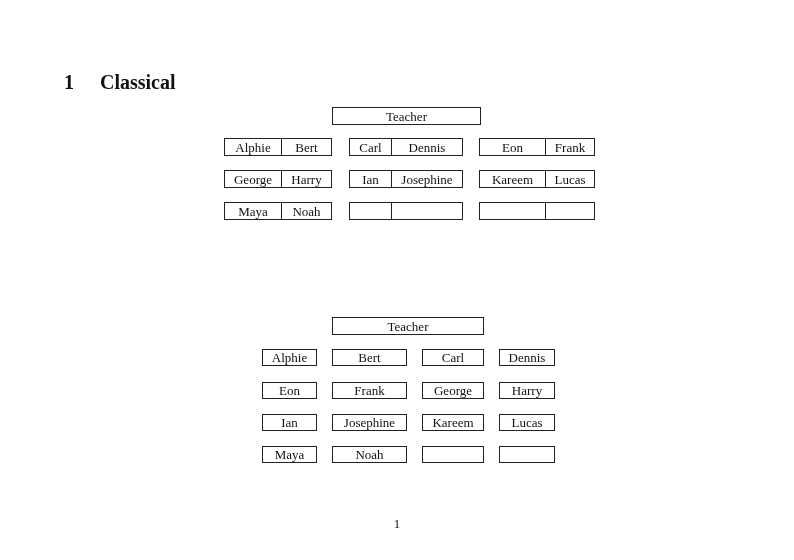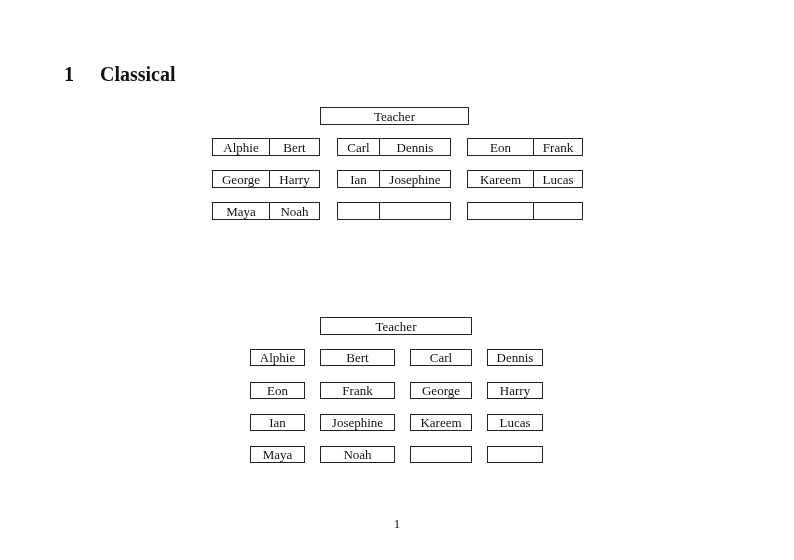--- a/index.html
+++ b/index.html
@@ -21,20 +21,21 @@
     white-space: nowrap;
   }
   .heading .sec-title { margin-left: 26px; }
   .box {
     position: absolute;
     box-sizing: border-box;
     border: 1px solid #222222;
     background: #ffffff;
     display: flex;
     align-items: stretch;
+    margin-left: 12px;
   }
   .seat {
     display: flex;
     align-items: center;
     justify-content: center;
     font-size: 13px;
     line-height: 1;
     color: #111111;
     flex: 1 1 auto;
     min-width: 0;
@@ -48,21 +49,21 @@
     width: 100%;
     text-align: center;
     font-size: 13px;
   }
 </style>
 </head>
 <body>
 
 <div class="page">
 
-  <div class="heading" style="top:63px;">
+  <div class="heading" style="top:71px;">
     <span class="sec-num">1</span><span class="sec-title">Classical</span>
   </div>
 
   <div class="box" style="left:320px; top:107px; width:149px; height:18px;">
     <span class="seat">Teacher</span>
   </div>
 
   <div class="box" style="left:212px; top:138px; width:108px; height:18px;">
     <span class="seat fixed" style="width:56px;">Alphie</span>
     <span class="seat div">Bert</span>

